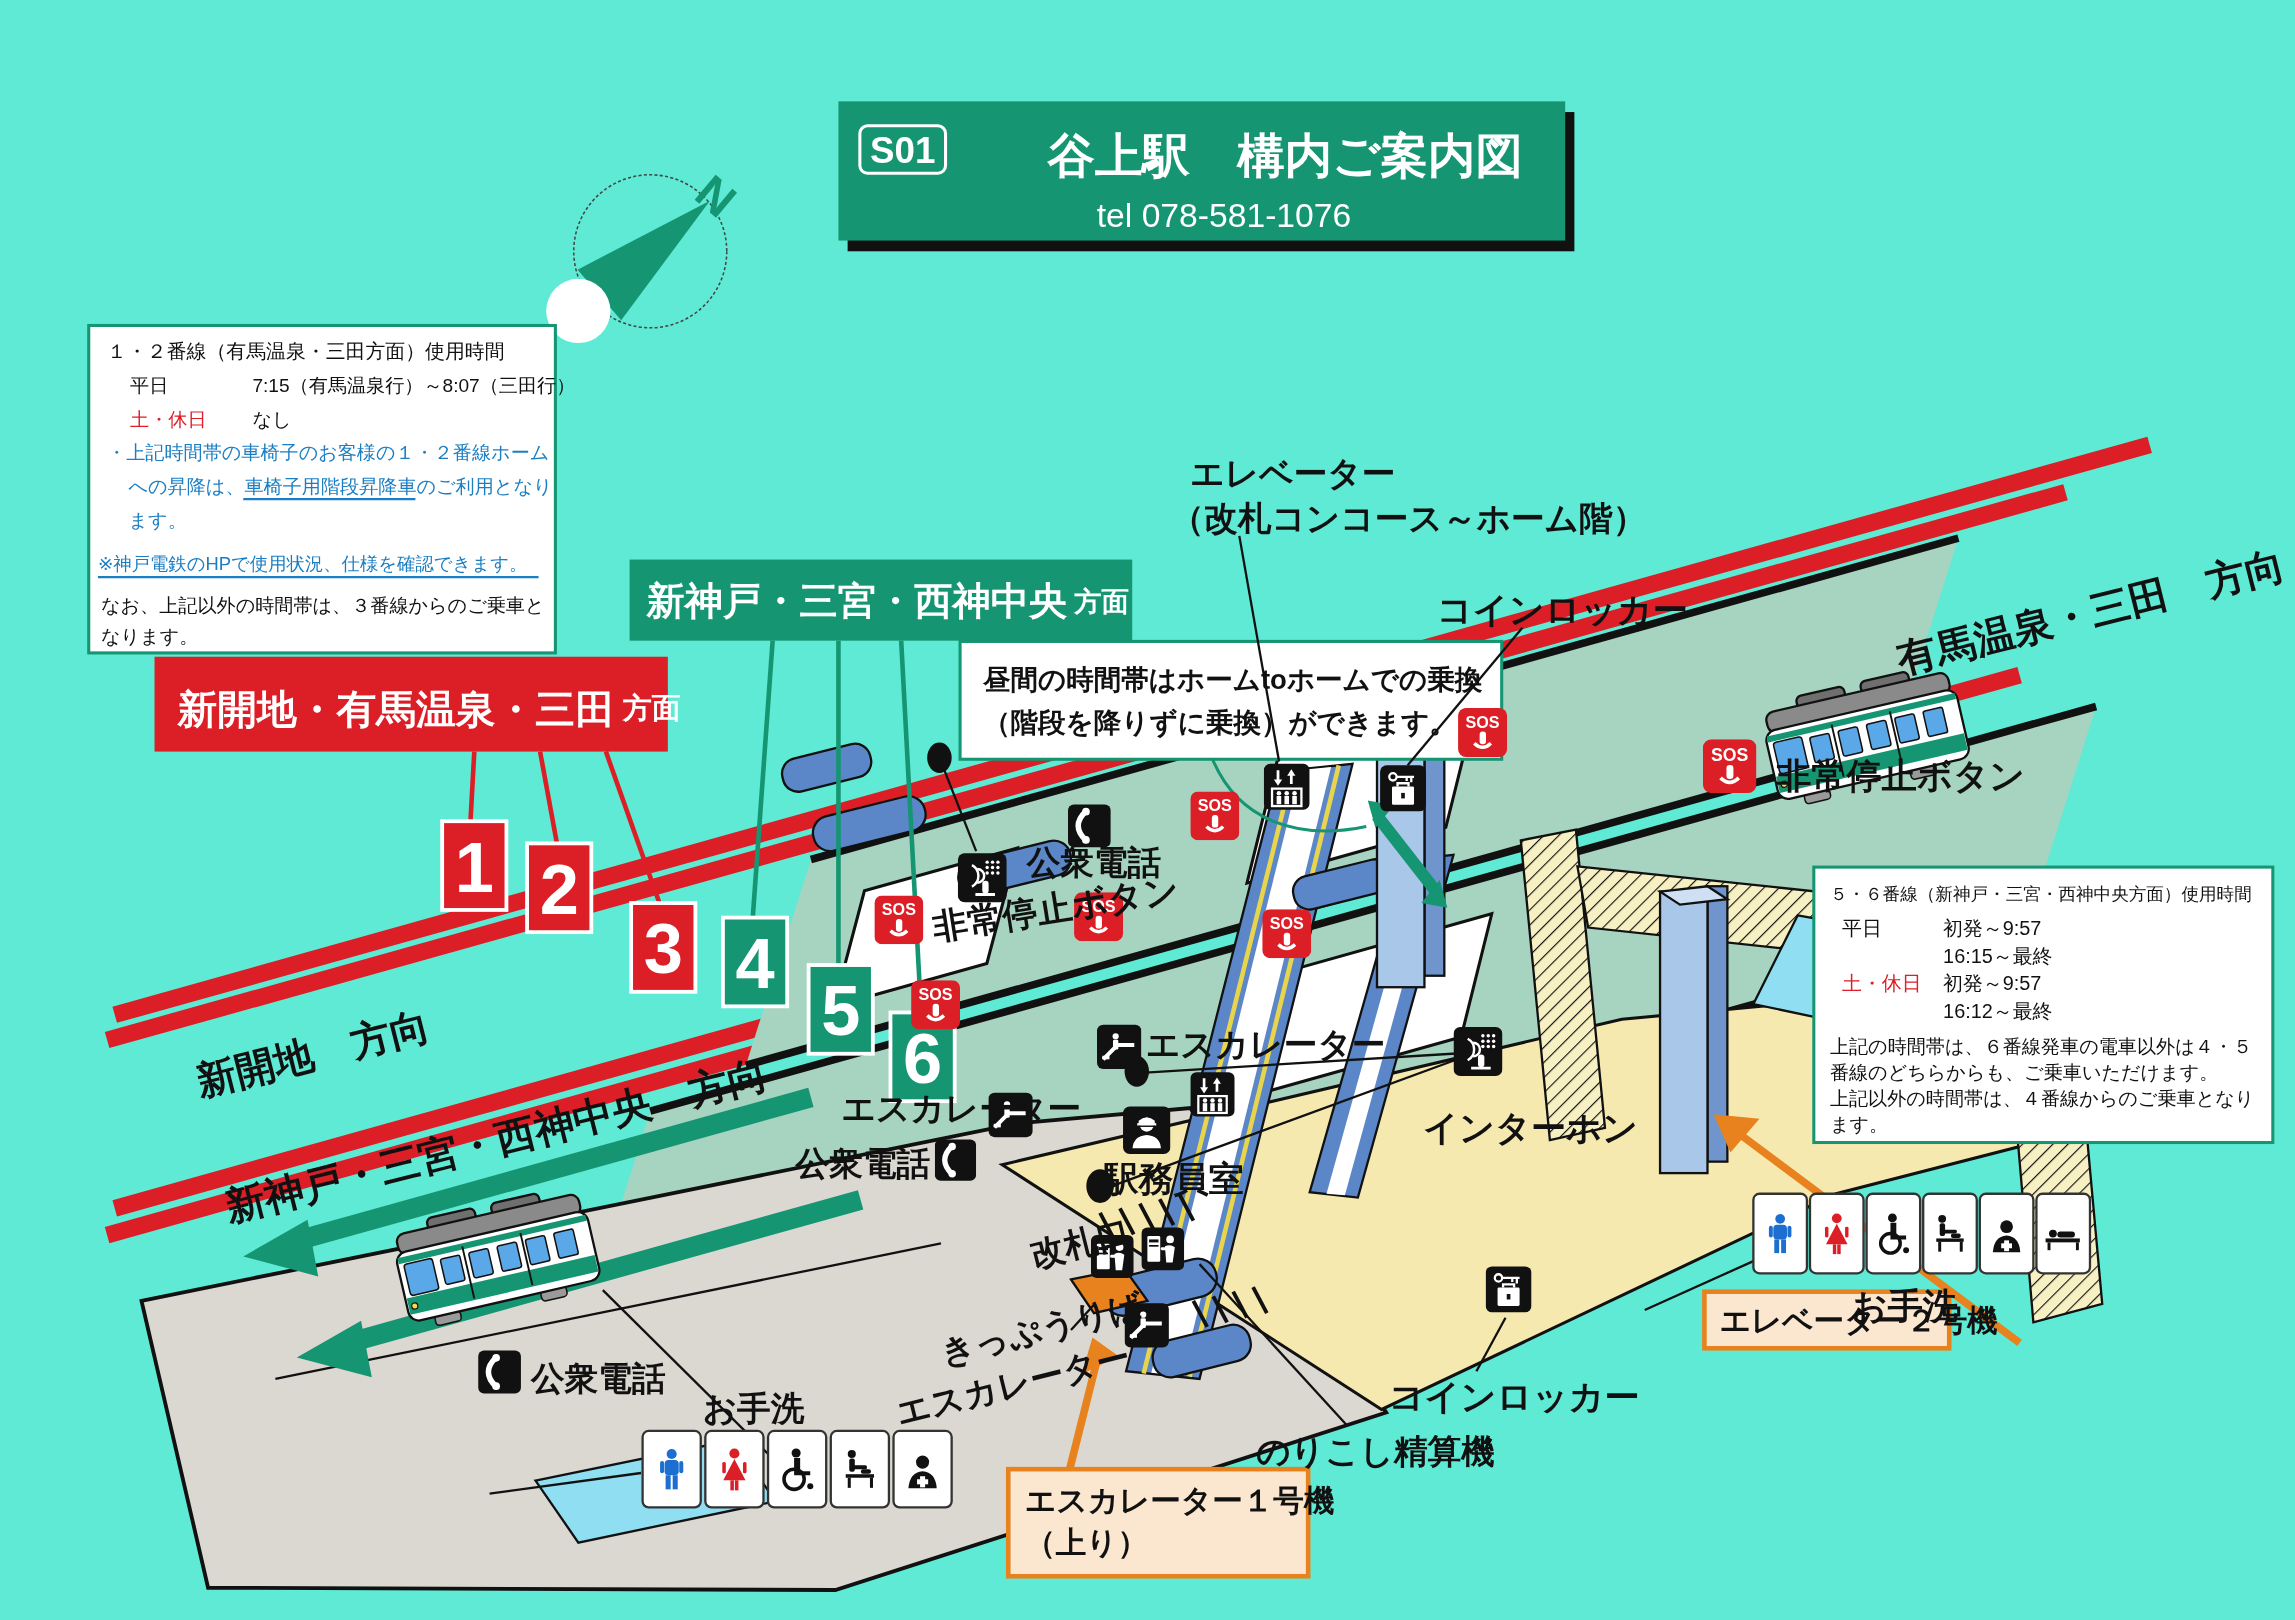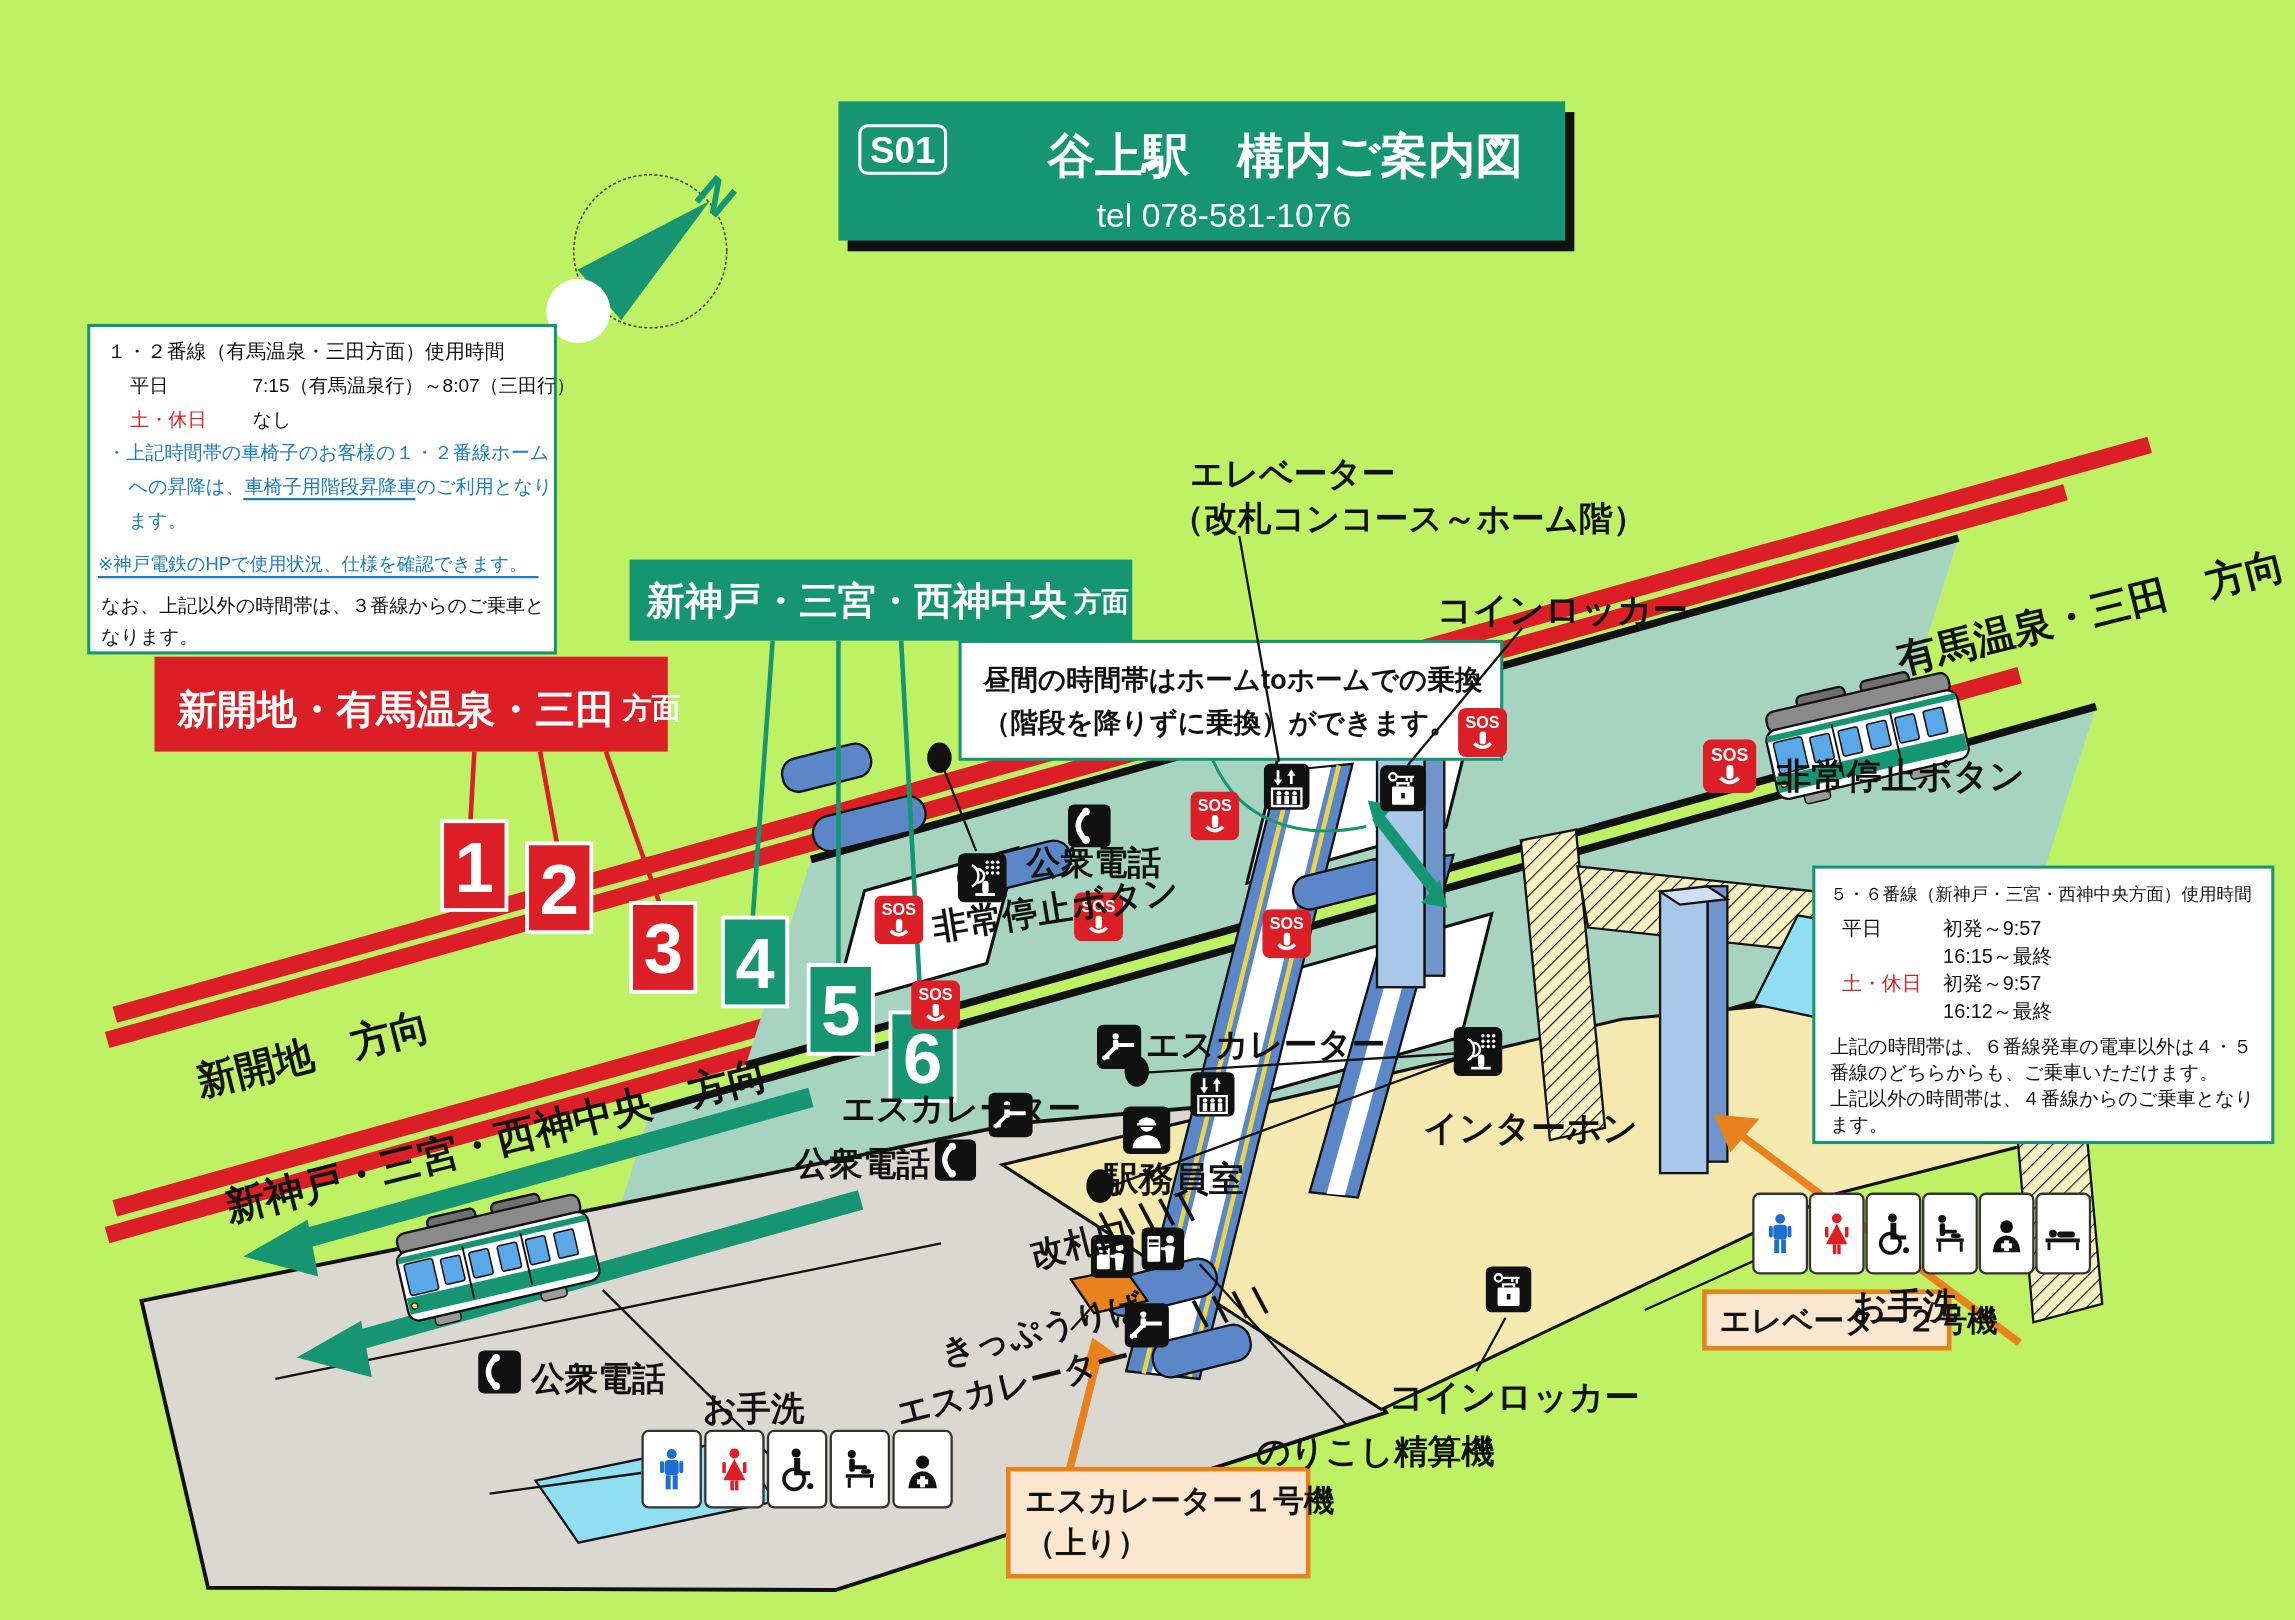--- a/index.html
+++ b/index.html
@@ -1,17 +1,17 @@
 <!DOCTYPE html>
 <html style="font-size:12.2px"><head>
 <meta charset="utf-8">
 <style>
   html,body{margin:0;padding:0;background:#fff;}
   body{font-family:"Liberation Sans","DejaVu Sans",sans-serif;}
-  #stage{position:relative;width:2295px;height:1621px;background:#bef264;overflow:hidden;}
+  #stage{position:relative;width:2295px;height:1621px;background:#5eead4;overflow:hidden;}
   svg text{font-family:"Liberation Sans","DejaVu Sans",sans-serif;}
 </style>
 </head>
 <body>
 
 <div id="stage">
 <svg width="2295" height="1621" viewBox="0 0 3000 2118">
 <defs>
   <symbol id="i-sos" viewBox="0 0 100 100">
     <rect width="100" height="100" rx="16" fill="#dc1e26"></rect>

